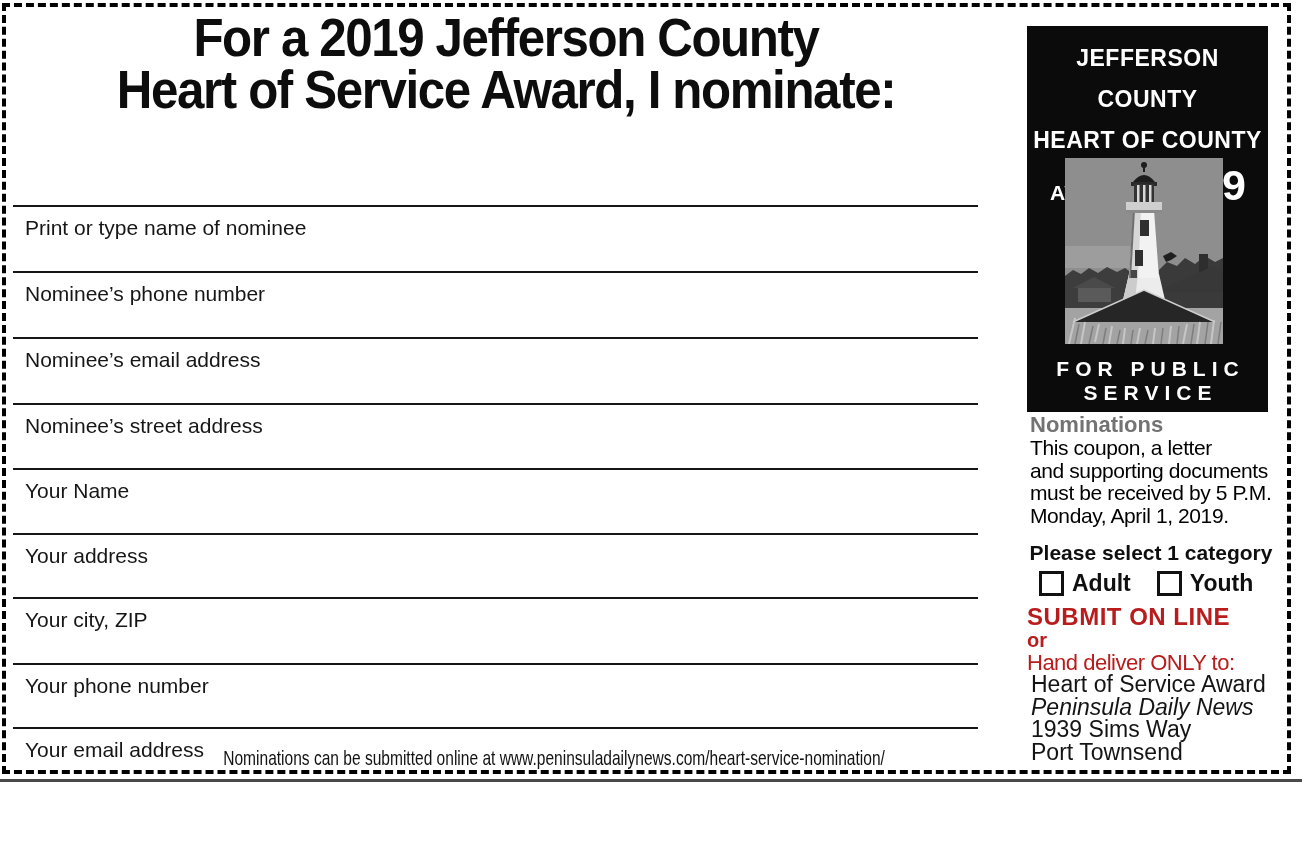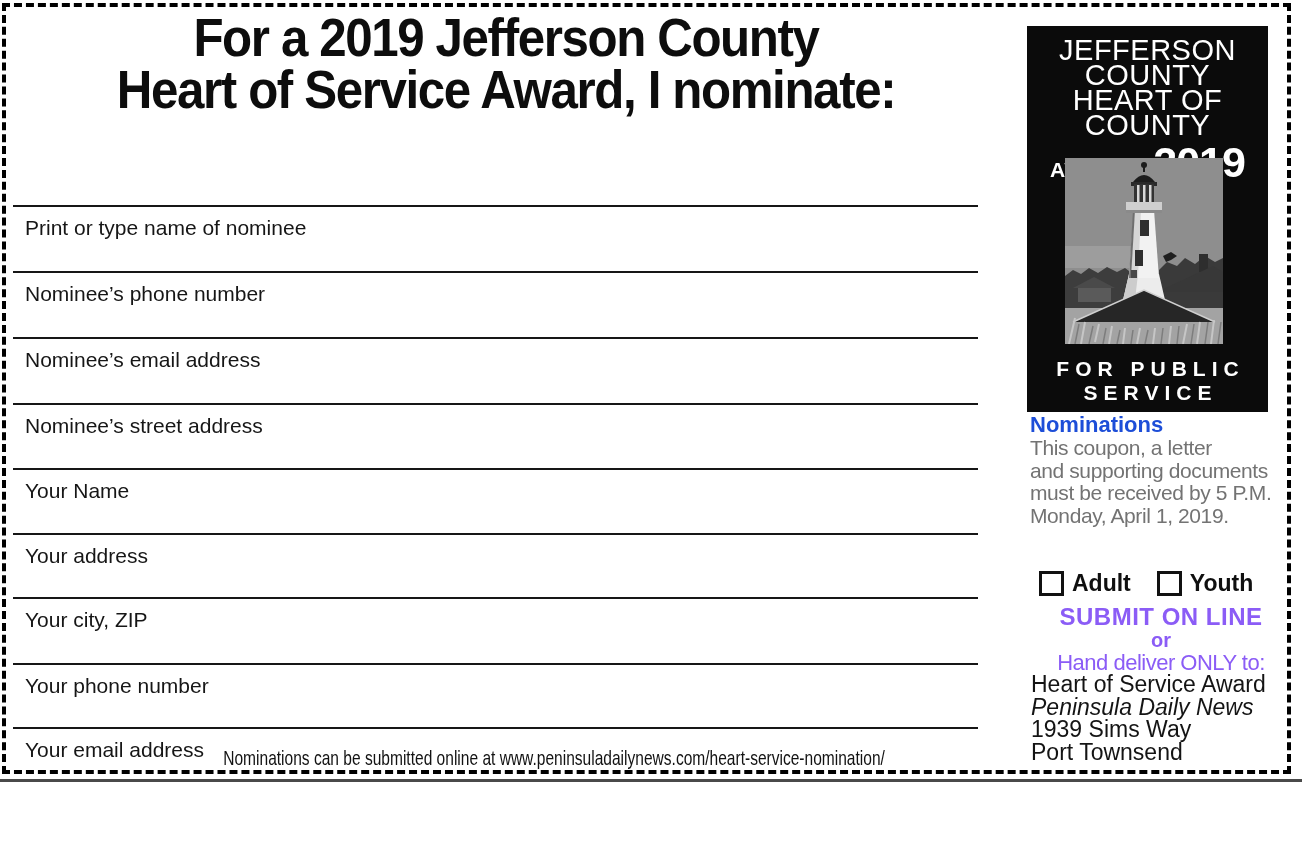--- a/index.html
+++ b/index.html
@@ -21,42 +21,42 @@
   }
 
   .field { position:absolute; left:13px; width:965px; border-top:2px solid #161616; }
   .field-label { padding:9px 0 0 12px; font-size:21px; color:#161616; }
 
   .footer-note { position:absolute; left:72px; top:746px; width:965px; text-align:center; font-size:21px; color:#121212; }
   .footer-note span { display:inline-block; transform:scaleX(0.74); transform-origin:50% 50%; white-space:nowrap; }
 
   
   .badge { position:absolute; left:1027px; top:26px; width:241px; height:386px; background:#0b0b0b; color:#ffffff; text-align:center; }
-  .badge-title { font-size:29px; font-weight:normal; line-height:25px; letter-spacing:0.5px; }
+  .badge-title { font-size:23px; font-weight:bold; line-height:41px; letter-spacing:0.5px; }
   .badge-title.first { padding-top:12px; }
   .badge-awards { display:flex; justify-content:center; align-items:baseline; gap:8px; margin-top:0px; }
   .awards-word { font-size:21px; font-weight:bold; letter-spacing:0.5px; }
   .awards-year { font-size:43px; font-weight:bold; letter-spacing:-1px; }
   .badge-photo { position:absolute; left:38px; top:132px; width:158px; height:186px; }
   .badge-photo svg { display:block; }
   .badge-tagline { position:absolute; left:0; right:0; top:331px; font-weight:bold; font-size:21px; line-height:24px; letter-spacing:6px; text-indent:6px; }
 
   
   .nominations { position:absolute; left:1030px; top:413px; width:268px; }
-  .nom-heading { font-size:22px; font-weight:bold; line-height:24px; color:#1d4ed8; }
-  .nom-line { font-size:21px; line-height:22.5px; letter-spacing:-0.4px; white-space:nowrap; color:#737373; }
+  .nom-heading { font-size:22px; font-weight:bold; line-height:24px; color:#737373; }
+  .nom-line { font-size:21px; line-height:22.5px; letter-spacing:-0.4px; white-space:nowrap; color:#000000; }
 
   .category-prompt { position:absolute; left:1027px; top:541px; width:248px; text-align:center; font-size:21px; font-weight:bold; color:#0f0f0f; white-space:nowrap; }
 
   .category-row { position:absolute; left:1039px; top:570px; display:flex; align-items:center; gap:26px; }
   .category-item { display:flex; align-items:center; }
   .checkbox { width:25px; height:25px; border:3px solid #111; background:#ffffff; }
   .category-label { font-size:23px; font-weight:bold; margin-left:8px; color:#0f0f0f;text-align:right; }
 
-  .submit-block { position:absolute; left:1027px; top:604px; width:268px; text-align:center; color:#8b5cf6; }
+  .submit-block { position:absolute; left:1027px; top:604px; width:268px; text-align:left; color:#b91c1c; }
   .submit-line1 { font-size:24px; font-weight:bold; line-height:26px; letter-spacing:0.5px; }
   .submit-line2 { font-size:20px; font-weight:bold; line-height:21px; }
   .submit-line3 { font-size:22px; font-weight:normal; line-height:24px; letter-spacing:-0.5px; white-space:nowrap; }
 
   .address-block { position:absolute; left:1031px; top:673px; color:#141414; }
   .address-line { font-size:23px; line-height:22.5px; white-space:nowrap; }
   .address-line.italic { font-style:italic; }
 </style>
 </head>
 <body>
@@ -166,20 +166,21 @@
   </div>
 
   <div class="nominations">
     <div class="nom-heading">Nominations</div>
     <div class="nom-line">This coupon, a letter</div>
     <div class="nom-line">and supporting documents</div>
     <div class="nom-line">must be received by 5 P.M.</div>
     <div class="nom-line">Monday, April 1, 2019.</div>
   </div>
 
+  <div class="category-prompt">Please select 1 category</div>
 
   <div class="category-row">
     <div class="category-item">
       <div class="checkbox"></div>
       <div class="category-label">Adult</div>
     </div>
     <div class="category-item">
       <div class="checkbox"></div>
       <div class="category-label">Youth</div>
     </div>

